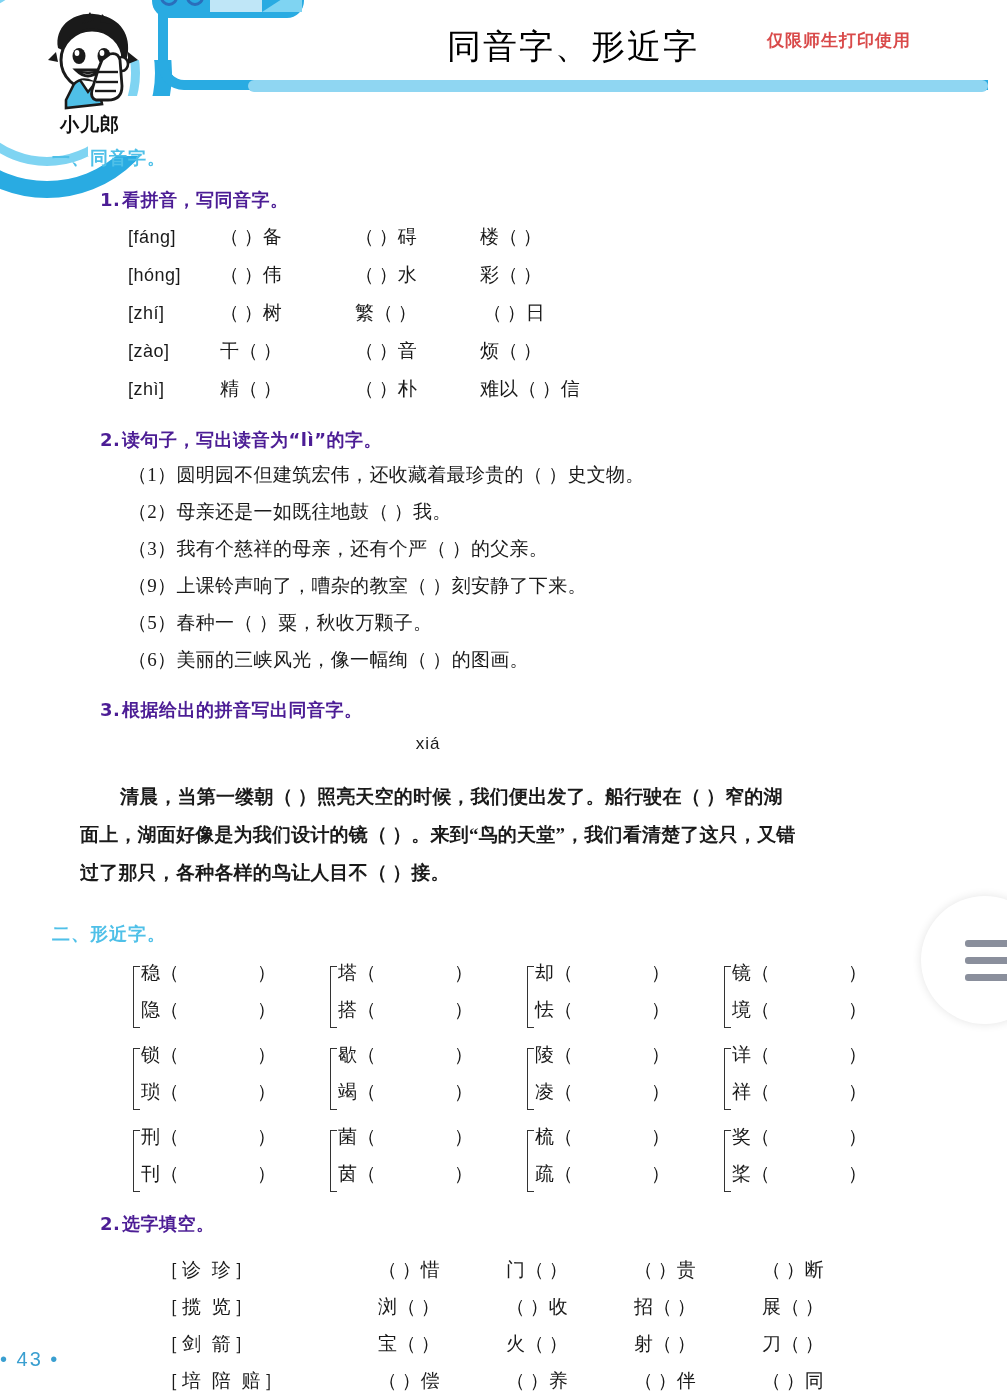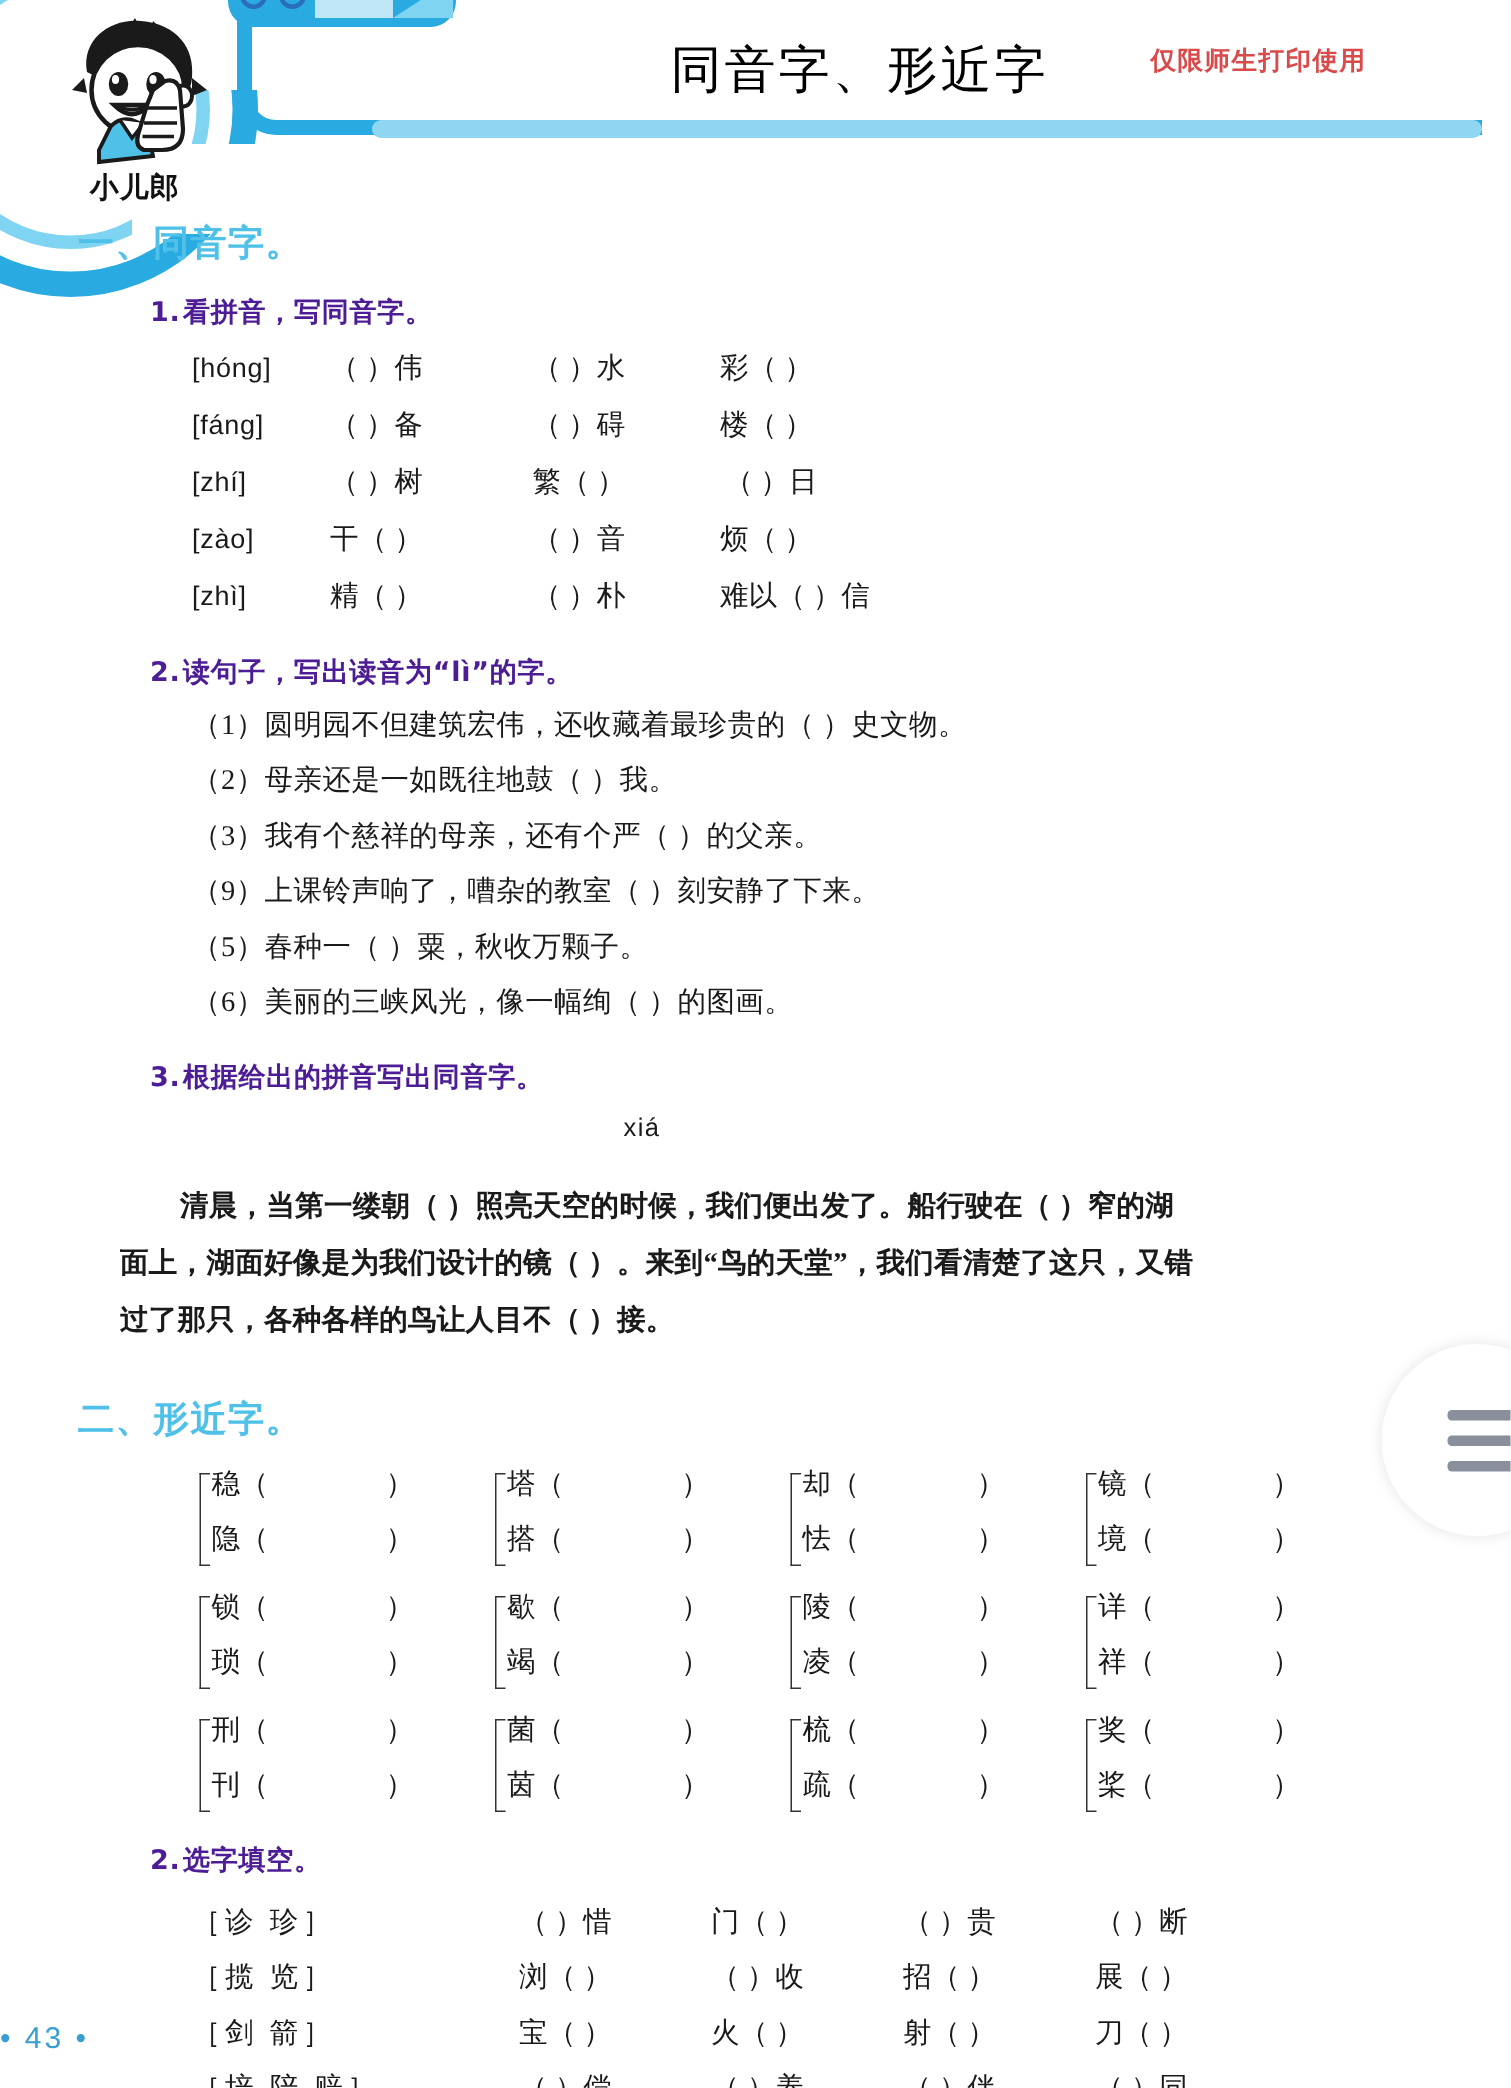--- a/index.html
+++ b/index.html
@@ -157,21 +157,21 @@
   }
 
   
   .content {
     position: absolute;
     left: 0; top: 140px;
     width: 1007px;
   }
   .section-head {
     font-family: "DejaVu Sans", sans-serif;
-    font-size: 24px;
+    font-size: 18px;
     font-weight: 700;
     color: #4FC0E8;
     margin-left: 52px;
     letter-spacing: 1px;
   }
   .task-head {
     font-family: "DejaVu Sans", sans-serif;
     font-size: 18px;
     font-weight: 700;
     color: #4c1d95;
@@ -265,24 +265,25 @@
   .xjz-line {
     height: 37px;
     font-size: 19px;
     white-space: nowrap;
   }
   .xjz-line .gap { display:inline-block; width: 78px; }
 
   
   .xztk-row {
     display: flex;
-    align-items: center;
+    align-items: flex-end;
     height: 37px;
     font-size: 19px;
     white-space: nowrap;
+    margin-left: 32px;
   }
   .xztk-bracket {
     flex: 0 0 218px;
     letter-spacing: 3px;
   }
   .xztk-item { flex: 0 0 128px; }
 
   
   .fab {
     position: absolute;
@@ -368,30 +369,30 @@
 <div class="content">
 
   <div class="section-head" style="margin-top:6px;">一、同音字。</div>
 
   <div class="task-head" style="margin-top:18px;">
     <span class="task-num">1.</span><span>看拼音，写同音字。</span>
   </div>
 
   <div class="ex-body" style="margin-top:12px;">
     <div class="py-row">
+      <span class="py-label">[fáng]</span>
+      <span class="py-cell" style="flex:0 0 135px;">（    ）备</span>
+      <span class="py-cell" style="flex:0 0 125px;">（    ）碍</span>
+      <span class="py-cell">楼（    ）</span>
+    </div>
+    <div class="py-row">
       <span class="py-label">[hóng]</span>
       <span class="py-cell" style="flex:0 0 135px;">（    ）伟</span>
       <span class="py-cell" style="flex:0 0 125px;">（    ）水</span>
       <span class="py-cell">彩（    ）</span>
-    </div>
-    <div class="py-row">
-      <span class="py-label">[fáng]</span>
-      <span class="py-cell" style="flex:0 0 135px;">（    ）备</span>
-      <span class="py-cell" style="flex:0 0 125px;">（    ）碍</span>
-      <span class="py-cell">楼（    ）</span>
     </div>
     <div class="py-row">
       <span class="py-label">[zhí]</span>
       <span class="py-cell" style="flex:0 0 135px;">（    ）树</span>
       <span class="py-cell" style="flex:0 0 128px;">繁（    ）</span>
       <span class="py-cell">（    ）日</span>
     </div>
     <div class="py-row">
       <span class="py-label">[zào]</span>
       <span class="py-cell" style="flex:0 0 135px;">干（    ）</span>

